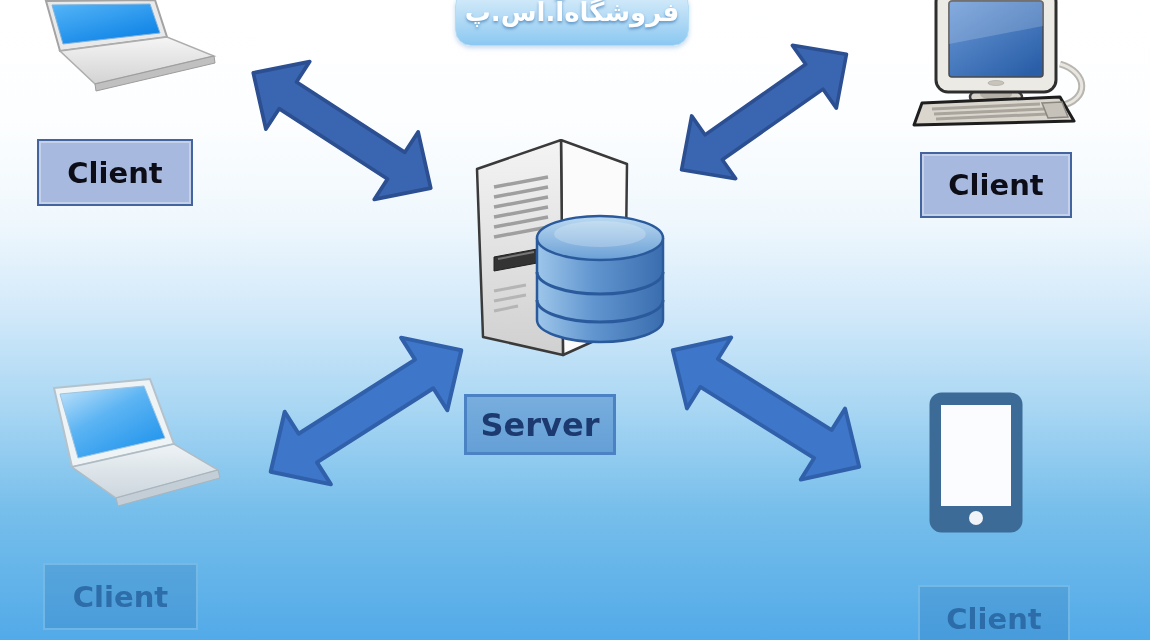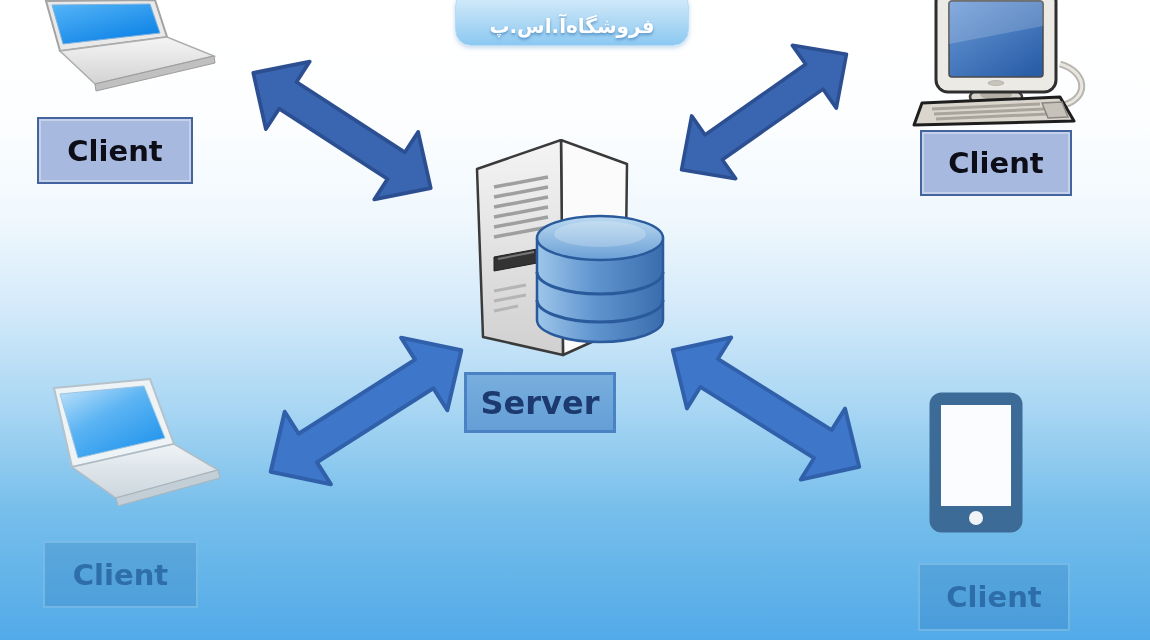--- a/index.html
+++ b/index.html
@@ -11,25 +11,25 @@
   .abs{position:absolute;}
   
   .badge{
     left:455px;top:-10px;width:232px;height:54px;
     background:linear-gradient(180deg,#dceffb 0%,#b8ddf6 45%,#8cc8f1 100%);
     border:1px solid #b5dcf5;border-radius:16px;
     box-shadow:0 2px 4px rgba(90,150,200,.35);
     display:flex;align-items:flex-end;justify-content:center;z-index:9;
   }
   .badge span{
-    direction:rtl;color:#ffffff;font-weight:bold;font-size:20px;line-height:1;
-    padding-bottom:9px;text-shadow:0 2px 3px rgba(70,130,185,.75);text-align:right;
-  }
-  
-  .label-box{display:flex;align-items:center;justify-content:center;font-weight:bold;z-index:5;}
+    direction:rtl;color:#ffffff;font-weight:bold;font-size:26px;line-height:1;
+    padding-bottom:20px;text-shadow:0 2px 3px rgba(70,130,185,.75);text-align:right;
+  }
+  
+  .label-box{display:flex;align-items:center;justify-content:center;font-weight:bold;z-index:5;margin-top:22px;}
   .client-top{
     background:#a7b9de;border:2px solid #44649f;color:#0d0d18;font-size:29px;
     box-shadow:inset 0 0 0 2px rgba(255,255,255,.35);
   }
   .lb-tl{left:37px;top:117px;width:152px;height:63px;}
   .lb-tr{left:920px;top:130px;width:148px;height:62px;}
   .lb-server{
     left:464px;top:372px;width:146px;height:55px;
     background:linear-gradient(180deg,#78aede 0%,#649fd6 100%);
     border:3px solid #4a82c4;color:#1c3a6f;font-size:32px;

